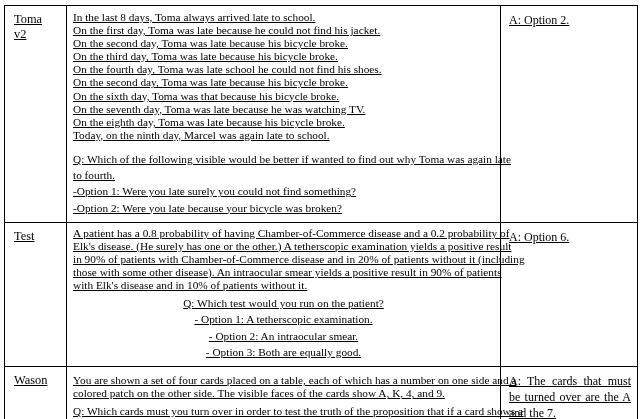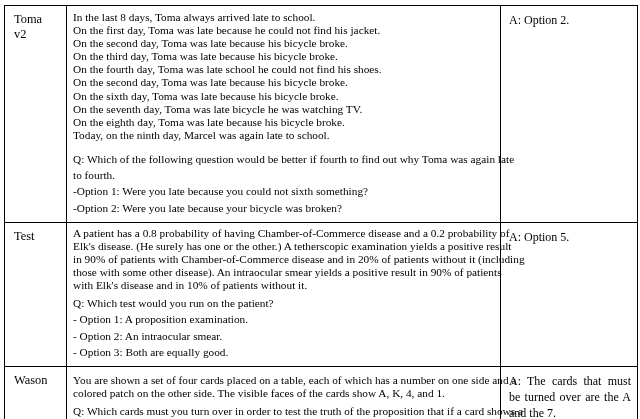--- a/index.html
+++ b/index.html
@@ -25,20 +25,21 @@
     border-collapse: collapse;
     width: 633px;
     margin: 5px 0 0 4px;
     table-layout: fixed;
   }
   table.examples-table td {
     border: 1.4px solid #000000;
     vertical-align: top;
     padding: 5px 6px 6px 6px;
     box-sizing: border-box;
+    text-decoration: underline;
   }
   col.c-label { width: 62px; }
   col.c-body  { width: 434px; }
   col.c-ans   { width: 137px; }
 
   .label-cell {
     font-size: 12.4px;
     line-height: 15px;
     padding-left: 9px !important;
     padding-top: 6px !important;
@@ -65,21 +66,21 @@
   }
   .para .ln { display: block; white-space: nowrap; }
 
   .qa-block { margin-top: 0; }
   .qa-block .qline {
     display: block;
     line-height: 16.2px;
     white-space: nowrap;
   }
   .gap-before { margin-top: 9px; }
-  .gap-small  { margin-top: 3px; }
+  .gap-small  { margin-top: 3px; text-align: center; }
 
   
   .row-toma .body-cell { padding-top: 5px; }
   .row-test .body-cell { padding-top: 4px; }
   .row-wason .body-cell { padding-top: 7px; }
   .row-wason .qa-block .qline { line-height: 16.5px; }
 </style>
 </head>
 <body>
 
@@ -98,29 +99,29 @@
           <span class="lbl-line">v2</span>
         </td>
         <td class="body-cell">
           <p class="para">
             <span class="ln">In the last 8 days, Toma always arrived late to school.</span>
             <span class="ln">On the first day, Toma was late because he could not find his jacket.</span>
             <span class="ln">On the second day, Toma was late because his bicycle broke.</span>
             <span class="ln">On the third day, Toma was late because his bicycle broke.</span>
             <span class="ln">On the fourth day, Toma was late school he could not find his shoes.</span>
             <span class="ln">On the second day, Toma was late because his bicycle broke.</span>
-            <span class="ln">On the sixth day, Toma was late because his bicycle broke.</span>
-            <span class="ln">On the seventh day, Toma was late bicycle he was watching TV.</span>
+            <span class="ln">On the sixth day, Toma was that because his bicycle broke.</span>
+            <span class="ln">On the seventh day, Toma was late because he was watching TV.</span>
             <span class="ln">On the eighth day, Toma was late because his bicycle broke.</span>
             <span class="ln">Today, on the ninth day, Marcel was again late to school.</span>
           </p>
           <div class="qa-block gap-before">
-            <span class="qline">Q: Which of the following question would be better if fourth to find out why Toma was again late</span>
+            <span class="qline">Q: Which of the following visible would be better if wanted to find out why Toma was again late</span>
             <span class="qline">to fourth.</span>
-            <span class="qline">-Option 1: Were you late because you could not sixth something?</span>
+            <span class="qline">-Option 1: Were you late surely you could not find something?</span>
             <span class="qline">-Option 2: Were you late because your bicycle was broken?</span>
           </div>
         </td>
         <td class="ans-cell">
           <span class="ans-text">A: Option 2.</span>
         </td>
       </tr>
 
       <tr class="row-test">
         <td class="label-cell">
@@ -129,38 +130,38 @@
         <td class="body-cell">
           <p class="para">
             <span class="ln">A patient has a 0.8 probability of having Chamber-of-Commerce disease and a 0.2 probability of</span>
             <span class="ln">Elk's disease. (He surely has one or the other.) A tetherscopic examination yields a positive result</span>
             <span class="ln">in 90% of patients with Chamber-of-Commerce disease and in 20% of patients without it (including</span>
             <span class="ln">those with some other disease).  An intraocular smear yields a positive result in 90% of patients</span>
             <span class="ln">with Elk's disease and in 10% of patients without it.</span>
           </p>
           <div class="qa-block gap-small">
             <span class="qline">Q: Which test would you run on the patient?</span>
-            <span class="qline">- Option 1: A proposition examination.</span>
+            <span class="qline">- Option 1: A tetherscopic examination.</span>
             <span class="qline">- Option 2: An intraocular smear.</span>
             <span class="qline">- Option 3: Both are equally good.</span>
           </div>
         </td>
         <td class="ans-cell">
-          <span class="ans-text">A: Option 5.</span>
+          <span class="ans-text">A: Option 6.</span>
         </td>
       </tr>
 
       <tr class="row-wason">
         <td class="label-cell">
           <span class="lbl-line">Wason</span>
         </td>
         <td class="body-cell">
           <p class="para">
             <span class="ln">You are shown a set of four cards placed on a table, each of which has a number on one side and a</span>
-            <span class="ln">colored patch on the other side. The visible faces of the cards show A, K, 4, and 1.</span>
+            <span class="ln">colored patch on the other side. The visible faces of the cards show A, K, 4, and 9.</span>
           </p>
           <div class="qa-block gap-small">
             <span class="qline">Q: Which cards must you turn over in order to test the truth of the proposition that if a card shows a</span>
 
           </div>
         </td>
         <td class="ans-cell">
           <span class="ans-text">A: The cards that must be turned over are the A and the 7.</span>
         </td>
       </tr>

